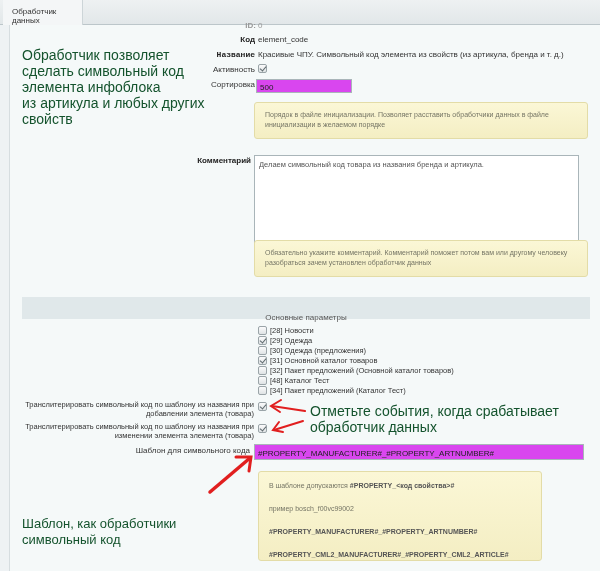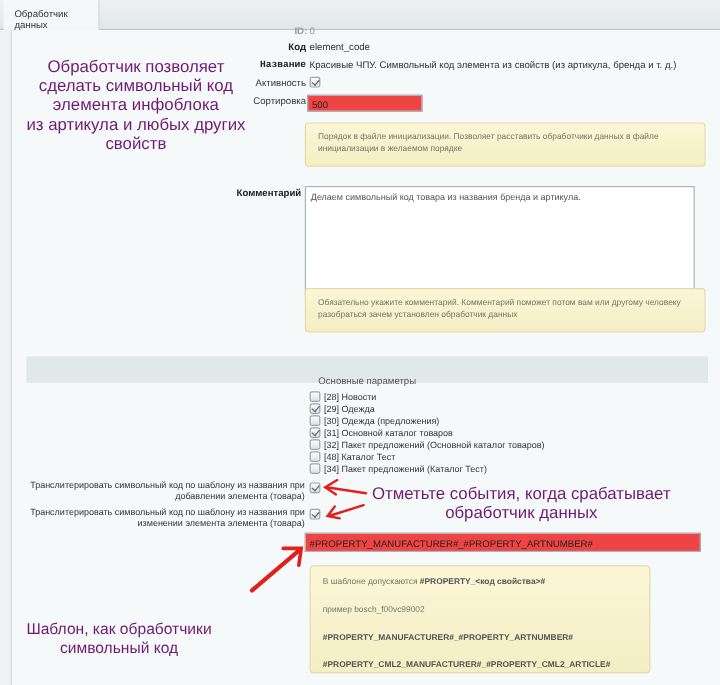--- a/index.html
+++ b/index.html
@@ -38,21 +38,21 @@
       border: 1px solid #9aa4a8; border-radius: 2px;
       background: linear-gradient(#fbfbfb, #dfe3e5);
     }
     .checkbox.checked::after {
       content: ""; position: absolute; left: 2px; top: 0px;
       width: 3px; height: 5px;
       border-right: 1.2px solid #5f6a6e; border-bottom: 1.2px solid #5f6a6e;
       transform: rotate(40deg);
     }
     .input {
-      position: absolute; height: 14px; background: #ef4444;
+      position: absolute; height: 14px; background: #d946ef;
       border: 1px solid #a9b5b9; font-size: 8px; color: #222;
       padding: 3px 3px 0 3px;
     }
     .hint {
       position: absolute;
       background: linear-gradient(#fbf7d6, #f4eec3);
       border: 1px solid #e3dca7; border-radius: 3px;
       color: #757565; font-size: 7px; line-height: 10px;
       padding: 7px 10px;
     }
@@ -65,21 +65,21 @@
       border-right: 1px solid #999; border-bottom: 1px solid #999;
     }
     .section-header {
       position: absolute; left: 12px; top: 272px; width: 568px; height: 22px;
       background: #e0e8ea; color: #555; font-size: 8px;
       text-align: center; padding-top: 16px;
     }
     .ib-item { position: absolute; left: 248px; height: 10px; }
     .ib-item .checkbox { left: 0; top: 0; }
     .ib-item .lbl { position: absolute; left: 12px; top: 0; white-space: nowrap; font-size: 7.5px; color: #333; }
-    .annot { position: absolute; color: #701a75; font-size: 14px; line-height: 16px; text-align: center; }
+    .annot { position: absolute; color: #14532d; font-size: 14px; line-height: 16px; }
     .hint2 p { margin-bottom: 13px; }
     .hint2 p.last { margin-bottom: 0; }
     .hint2 b { color: #555; }
   </style>
 </head>
 <body>
 
 <div class="tabbar">
   <div class="tab">Обработчик данных</div>
 </div>
@@ -148,20 +148,21 @@
     <div>добавлении элемента (товара)</div>
   </div>
   <div class="checkbox checked" style="left:248px; top:377px;"></div>
 
   <div class="row-label" style="left:0px; top:397px; width:244px; font-size:7.5px; line-height:9px;">
     <div>Транслитерировать символьный код по шаблону из названия при</div>
     <div>изменении элемента элемента (товара)</div>
   </div>
   <div class="checkbox checked" style="left:248px; top:399px;"></div>
 
+  <div class="row-label" style="left:60px; top:421px; width:180px;">Шаблон для символьного кода</div>
   <div class="input" style="left:244px; top:419px; width:330px; height:16px; padding-top:4px;">#PROPERTY_MANUFACTURER#_#PROPERTY_ARTNUMBER#</div>
 
   <div class="hint hint2" style="left:248px; top:446px; width:284px; height:90px; padding:9px 10px;">
     <p><span>В шаблоне допускаются </span><b>#PROPERTY_&lt;код свойства&gt;#</b></p>
     <p>пример bosch_f00vc99002</p>
     <p><b>#PROPERTY_MANUFACTURER#_#PROPERTY_ARTNUMBER#</b></p>
     <p class="last"><b>#PROPERTY_CML2_MANUFACTURER#_#PROPERTY_CML2_ARTICLE#</b></p>
   </div>
 </div>
 

